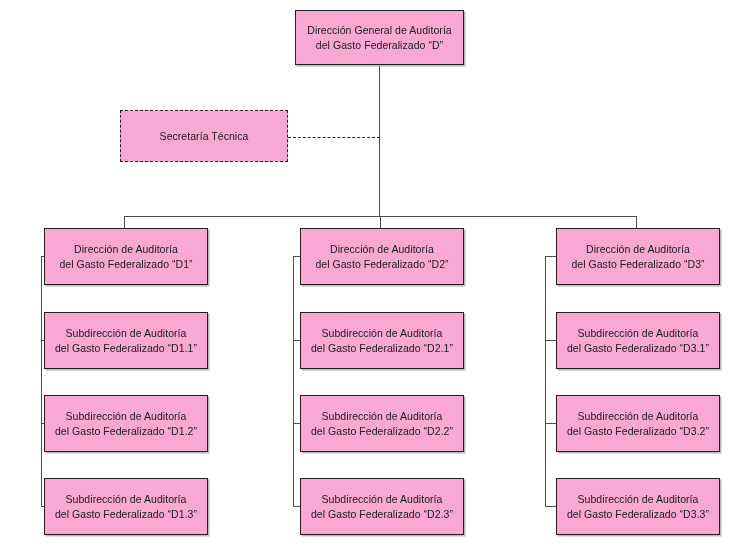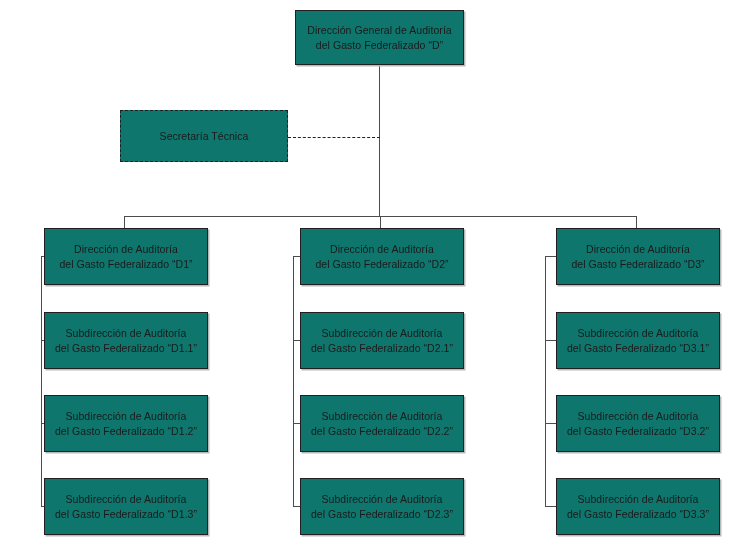--- a/index.html
+++ b/index.html
@@ -14,21 +14,21 @@
     overflow: hidden;
   }
   #chart {
     position: relative;
     width: 748px;
     height: 558px;
   }
   .node {
     position: absolute;
     box-sizing: border-box;
-    background: #0f766e;
+    background: #f9a8d4;
     border: 1px solid #231f20;
     display: flex;
     align-items: center;
     justify-content: center;
     text-align: center;
     color: #1a1a1a;
     font-size: 10.5px;
     line-height: 15px;
     letter-spacing: 0.05px;
     z-index: 3;

